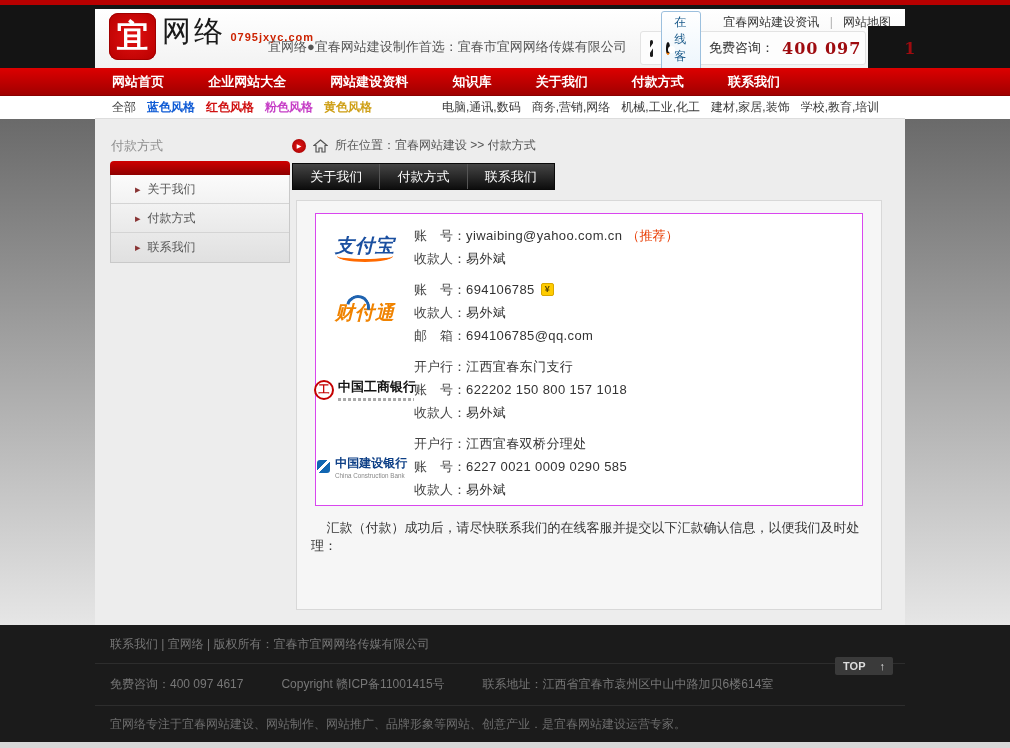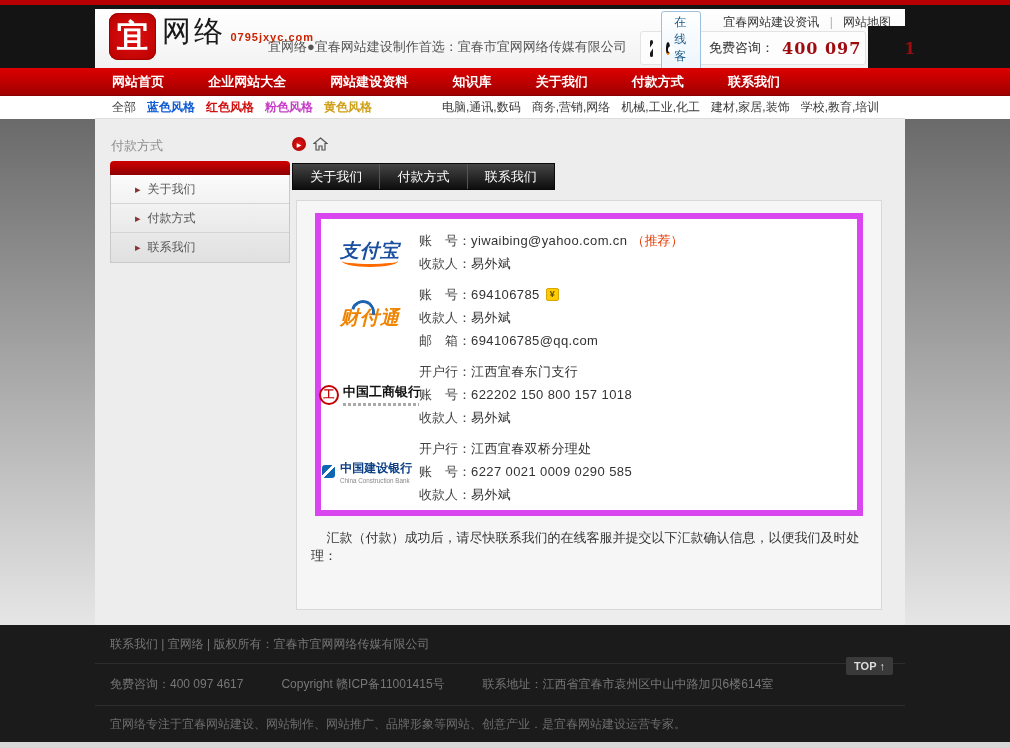--- a/index.html
+++ b/index.html
@@ -55,21 +55,21 @@
   .crumb { position:absolute; left:197px; top:18px; display:flex; align-items:center; gap:7px; }
   .crumb-dot { width:14px; height:14px; border-radius:50%; background:radial-gradient(#e81515,#990000); color:#fff; font-size:6px; display:inline-flex; align-items:center; justify-content:center; }
   .crumb-text { font-size:12px; color:#555; }
 
   .tabs { position:absolute; left:197px; top:44px; width:263px; height:27px; display:flex; background:linear-gradient(#454545,#0d0d0d); border:1px solid #0a0a0a; }
   .tab { flex:1; text-align:center; line-height:25px; color:#fff; font-size:13px; border-right:1px solid #555; }
   .tab:last-child { border-right:none; }
 
   .panel { position:absolute; left:201px; top:81px; width:586px; height:410px; background:#f6f6f6; border:1px solid #d8d8d8; overflow:hidden; }
   .intro { margin:22px 18px 0 20px; font-size:13px; color:#333; text-indent:2em; line-height:18px; }
-  .paytable { margin:12px 18px 0 18px; background:#fff; border:6px solid #d946ef; }
+  .paytable { margin:12px 18px 0 18px; background:#fff; border:1px solid #d946ef; }
   .pay-row { display:flex; align-items:center; }
   .pay-row.first { padding-top:6px; }
   .pay-logo { width:98px; flex:0 0 98px; display:flex; flex-direction:column; align-items:center; justify-content:center; }
   .pay-lines { flex:1; padding:4px 0; }
   .pay-line { line-height:23px; font-size:13px; color:#333; display:flex; align-items:center; }
   .pay-line .lbl { color:#444; white-space:pre; }
   .pay-line .val { color:#333; letter-spacing:.4px; }
   .recommend { color:#e83a00; margin-left:4px; }
   .coin { width:13px; height:13px; background:#ffcc00; border:1px solid #d9a700; border-radius:2px; margin-left:6px; font-size:9px; color:#5a4500; font-weight:bold; display:inline-flex; align-items:center; justify-content:center; }
 
@@ -87,21 +87,21 @@
   .ccb-name { font-size:12px; font-weight:bold; color:#0d3f86; white-space:nowrap; display:block; }
   .ccb-en { display:block; font-size:7px; color:#888; white-space:nowrap; transform:scale(.9); transform-origin:left; }
 
   .note { margin:13px 10px 0 14px; font-size:13px; color:#333; text-indent:1.2em; line-height:18px; }
 
   
   .footer { position:absolute; top:625px; left:0; width:1010px; height:123px; background:#1b1b1b; }
   .f-inner { position:relative; margin-left:95px; width:810px; height:117px; }
   .f-row1 { height:38px; display:flex; align-items:center; padding-left:15px; }
   .f-row1 .line1 { font-size:12px; color:#777; }
-  .top-btn { margin-left:auto; margin-right:12px; background:#3a3a3a; border-radius:2px; color:#ddd; font-size:11px; font-weight:bold; padding:3px 8px; display:inline-flex; gap:3px; align-items:center;margin-top:43px; }
+  .top-btn { margin-left:auto; margin-right:12px; background:#3a3a3a; border-radius:2px; color:#ddd; font-size:11px; font-weight:bold; padding:3px 8px; display:inline-flex; gap:14px; align-items:center;margin-top:43px; }
   .f-row2 { height:42px; display:flex; align-items:center; gap:38px; padding-left:15px; border-top:1px solid #2d2d2d; }
   .f-row2 span { font-size:12px; color:#777; white-space:nowrap; }
   .f-row3 { height:37px; display:flex; align-items:center; padding-left:15px; border-top:1px solid #2d2d2d; }
   .f-row3 span { font-size:12px; color:#6d6d6d; }
   .f-strip { position:absolute; bottom:0; left:0; width:1010px; height:6px; background:#d8d8d8; }
 </style>
 </head>
 <body>
 
 <div class="page">
@@ -187,20 +187,21 @@
         </a>
       </div>
 
       <div class="crumb">
         <span class="crumb-dot">
             <span>▶</span>
           </span>
         <svg width="15" height="14" viewBox="0 0 15 14">
             <path d="M7.5 1 L14 6.5 L12 6.5 L12 13 L9 13 L9 9 L6 9 L6 13 L3 13 L3 6.5 L1 6.5 Z" fill="none" stroke="#555" stroke-width="1.2"></path>
           </svg>
+        <span class="crumb-text">所在位置：宜春网站建设 &gt;&gt; 付款方式</span>
       </div>
 
       <div class="tabs">
         <a class="tab">关于我们</a>
         <a class="tab">付款方式</a>
         <a class="tab">联系我们</a>
       </div>
 
       <div class="panel">
 

